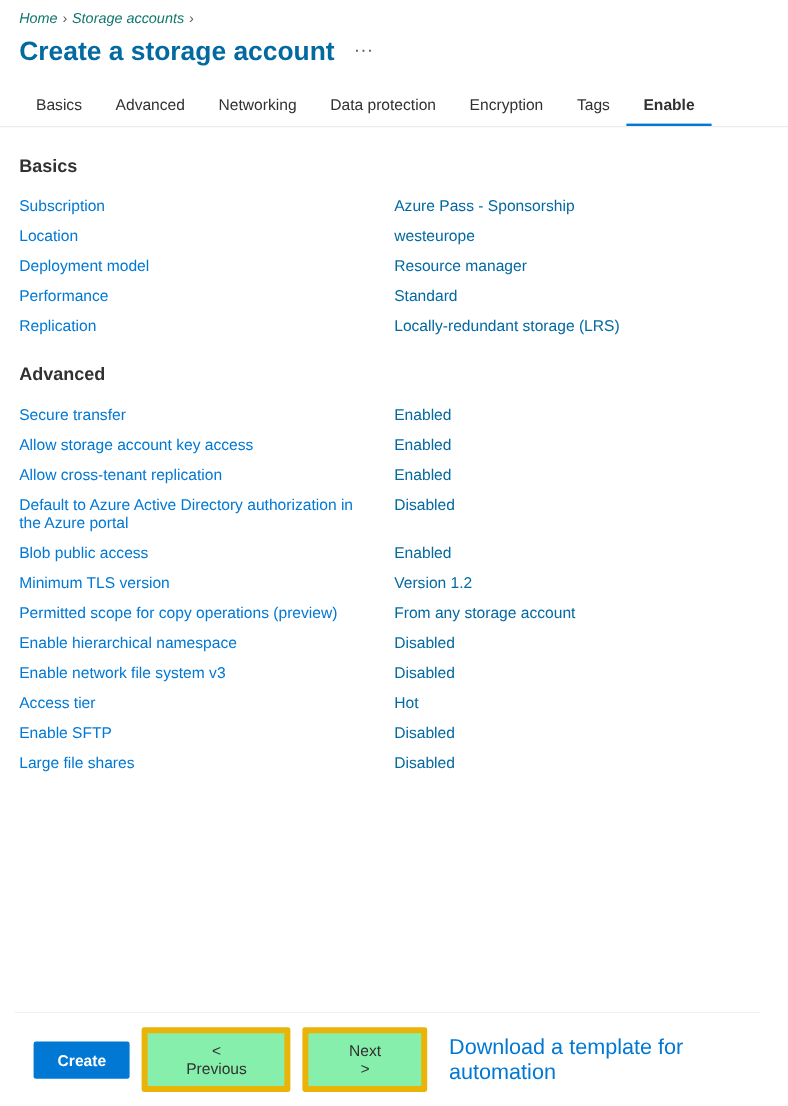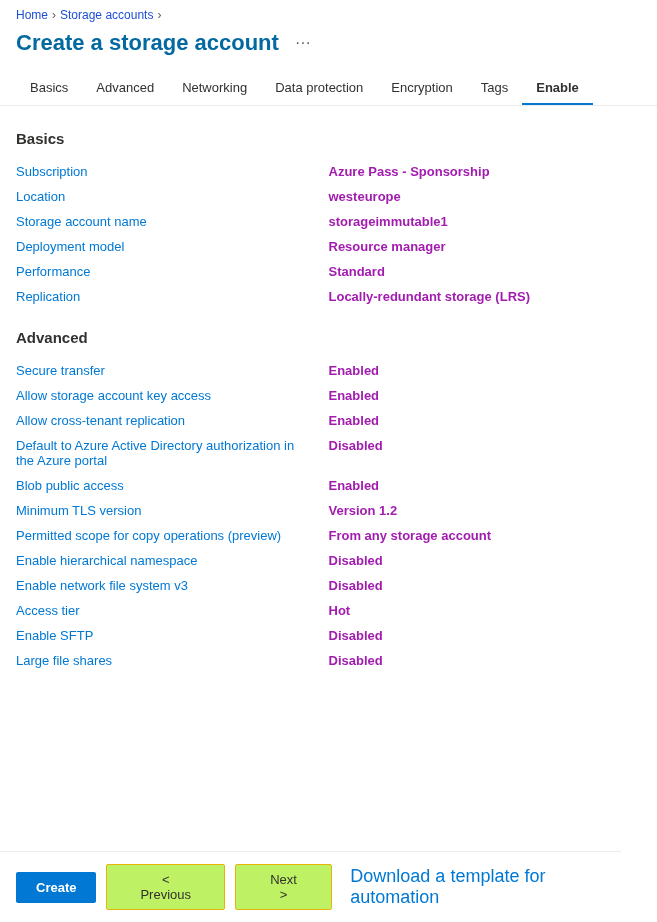--- a/index.html
+++ b/index.html
@@ -13,22 +13,23 @@
       position: relative;
     }
     .breadcrumb {
       display: flex;
       align-items: center;
       padding: 8px 16px 4px 16px;
       font-size: 12px;
       gap: 4px;
     }
     .breadcrumb a {
-      color: #1d4ed8;
+      color: #0f766e;
       text-decoration: none;
+      font-style: italic;
     }
     .breadcrumb span {
       color: #605e5c;
     }
     .page-title-row {
       display: flex;
       align-items: center;
       padding: 4px 16px 16px 16px;
       gap: 10px;
     }
@@ -84,50 +85,48 @@
       padding: 5px 0;
       vertical-align: top;
       font-size: 13px;
     }
     .review-table tr td:first-child {
       color: #0078d4;
       width: 50%;
       padding-right: 16px;
     }
     .review-table tr td:last-child {
-      color: #a21caf;
-      font-weight: bold;
+      color: #0369a1;
     }
     .footer {
       position: fixed;
       bottom: 0;
-      left: 0;
+      left: 12px;
       width: 621px;
       background: #fff;
       border-top: 1px solid #edebe9;
       padding: 12px 16px;
       display: flex;
       align-items: center;
       gap: 10px;
-      justify-content: flex-end;
     }
     .btn-create {
       background: #0078d4;
       color: #fff;
       border: none;
       padding: 8px 20px;
       font-size: 13px;
       font-weight: 600;
       cursor: pointer;
       border-radius: 2px;
     }
     .btn-prev, .btn-next {
-      background: #bef264;
-      color: #323130;
-      border: 1px solid #eab308;
+      background: #86efac;
+      color: #323130;
+      border: 5px solid #eab308;
       padding: 7px 31px;
       font-size: 13px;
       cursor: pointer;
       border-radius: 2px;
     }
     .btn-template {
       background: none;
       border: none;
       color: #0078d4;
       font-size: 18px;
@@ -169,24 +168,20 @@
       <tbody>
           <tr>
         <td>Subscription</td>
         <td>Azure Pass - Sponsorship</td>
       </tr>
       <tr>
         <td>Location</td>
         <td>westeurope</td>
       </tr>
       <tr>
-        <td>Storage account name</td>
-        <td>storageimmutable1</td>
-      </tr>
-      <tr>
         <td>Deployment model</td>
         <td>Resource manager</td>
       </tr>
       <tr>
         <td>Performance</td>
         <td>Standard</td>
       </tr>
       <tr>
         <td>Replication</td>
         <td>Locally-redundant storage (LRS)</td>

